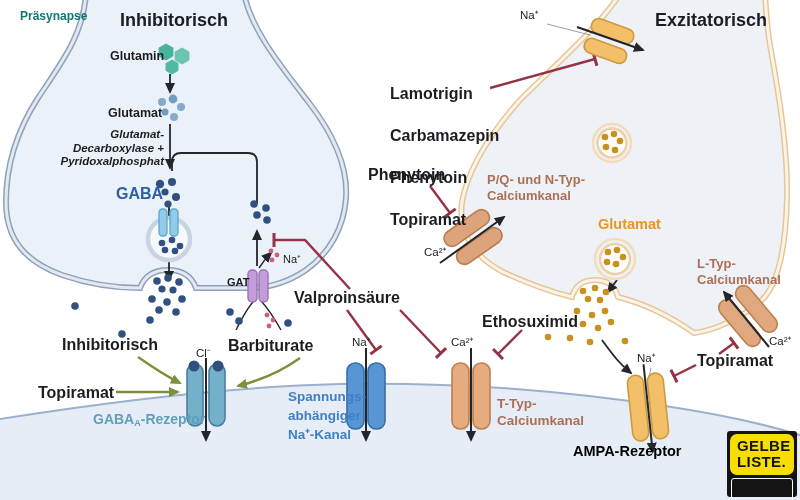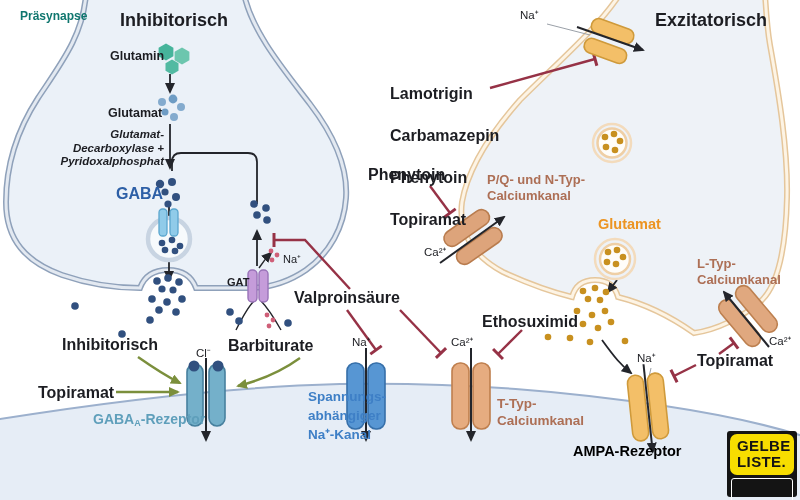--- a/index.html
+++ b/index.html
@@ -240,21 +240,21 @@
 <div class="lbl" style="left:283px;top:253px;font-size:11px">Na⁺</div>
 
 <div class="lbl b" style="left:62px;top:336px;font-size:16px">Inhibitorisch</div>
 <div class="lbl b" style="left:228px;top:337px;font-size:16px">Barbiturate</div>
 <div class="lbl b" style="left:38px;top:384px;font-size:16px">Topiramat</div>
 <div class="lbl" style="left:196px;top:347px;font-size:11.5px">Cl⁻</div>
 <div class="lbl b" style="left:93px;top:411px;font-size:14px;color:#5f9fbb"><span>GABA</span><span style="font-size:9px;vertical-align:-2px">A</span><span>-Rezeptor</span></div>
 
 <div class="lbl b" style="left:294px;top:289px;font-size:16px">Valproinsäure</div>
 <div class="lbl" style="left:352px;top:336px;font-size:11.5px">Na⁺</div>
-<div class="lbl b" style="left:308px;top:387px;font-size:13.5px;color:#3e7fc6;line-height:19px">Spannungs-
+<div class="lbl b" style="left:288px;top:387px;font-size:13.5px;color:#3e7fc6;line-height:19px">Spannungs-
 abhängiger
 Na⁺-Kanal</div>
 <div class="lbl" style="left:451px;top:336px;font-size:11.5px">Ca²⁺</div>
 <div class="lbl b" style="left:497px;top:395px;font-size:13.5px;color:#ad6f55;line-height:17px">T-Typ-
 Calciumkanal</div>
 <div class="lbl b" style="left:482px;top:313px;font-size:16px">Ethosuximid</div>
 
 <div class="lbl" style="left:520px;top:9px;font-size:11.5px">Na⁺</div>
 
 <div class="lbl b" style="left:390px;top:62px;font-size:16px;line-height:21px">

